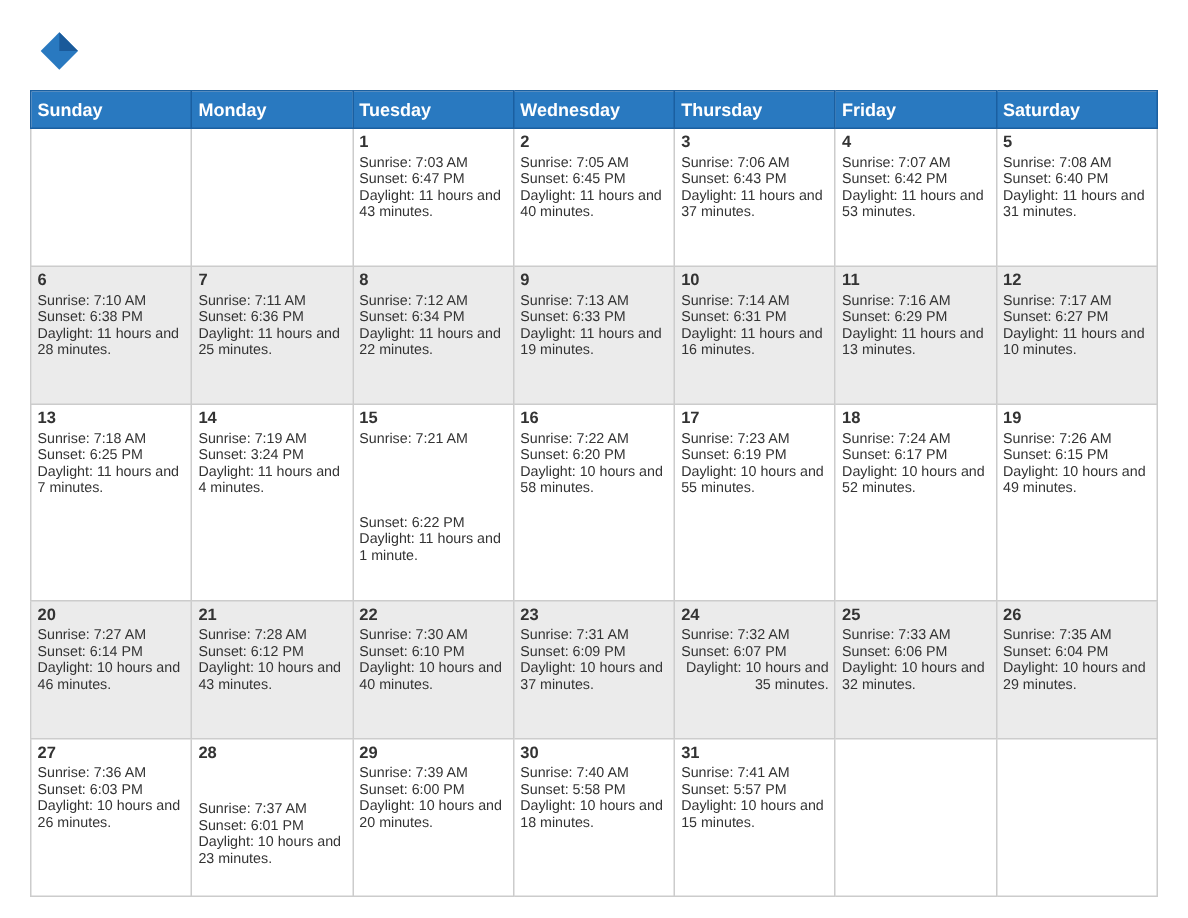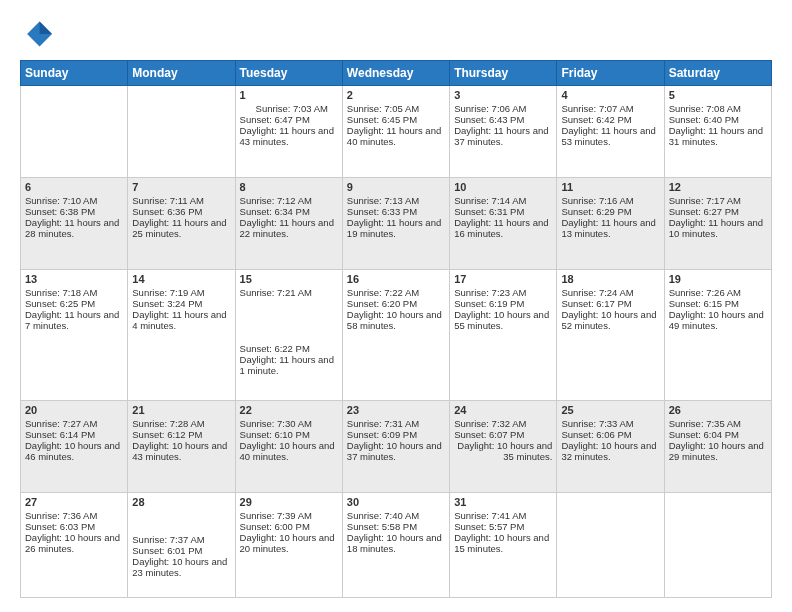--- a/index.html
+++ b/index.html
@@ -142,21 +142,21 @@
           <th>Friday</th>
           <th>Saturday</th>
         </tr>
     </thead>
     <tbody id="calendar-body">
     <tr>
           <td class="empty-cell"></td>
           <td class="empty-cell"></td>
           <td>
             <span class="day-num">1</span>
-            <span style="display: block; margin-left: 16px;">Sunrise: 7:03 AM</span>
+            <span style="display: block;">Sunrise: 7:03 AM</span>
             <span style="display: block;">Sunset: 6:47 PM</span>
             <span style="display: block;">Daylight: 11 hours and 43 minutes.</span>
           </td>
           <td>
             <span class="day-num">2</span>
             <span style="display: block;">Sunrise: 7:05 AM</span>
             <span style="display: block;">Sunset: 6:45 PM</span>
             <span style="display: block;">Daylight: 11 hours and 40 minutes.</span>
           </td>
           <td>

